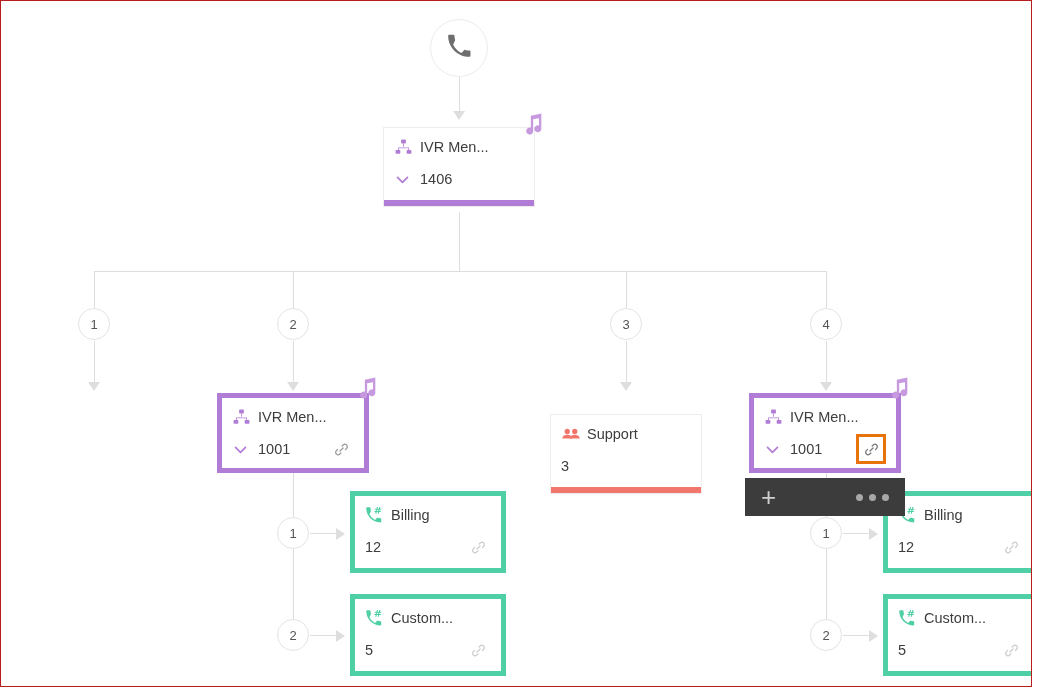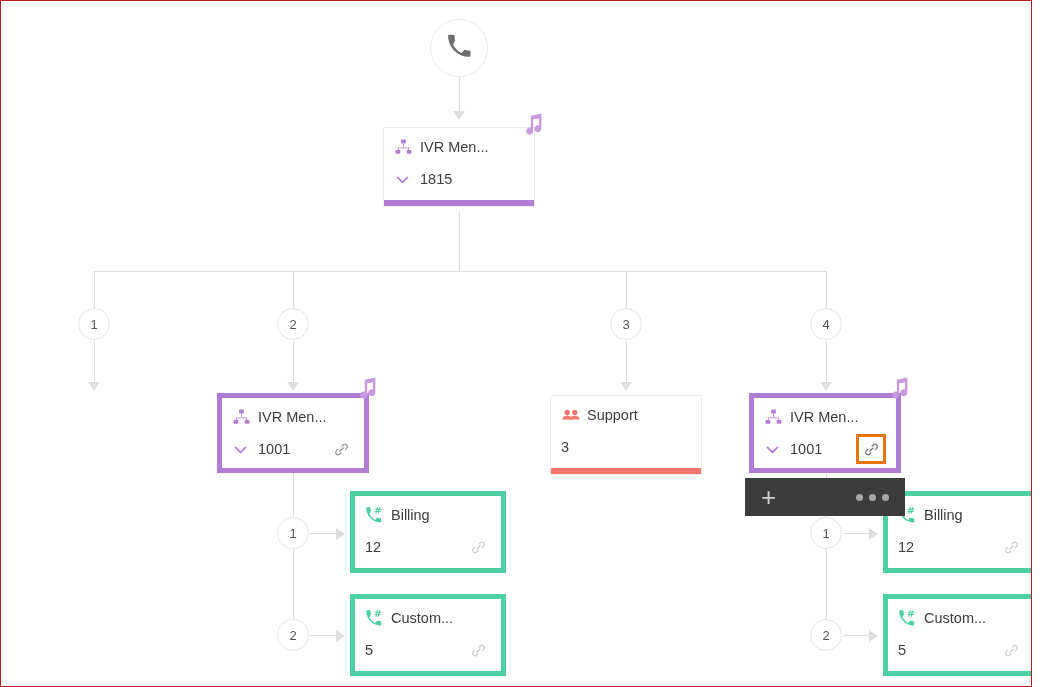--- a/index.html
+++ b/index.html
@@ -169,21 +169,21 @@
         </svg>
       </span>
       <span class="ttl">IVR Men...</span>
     </div>
     <div class="row">
       <span class="chev">
         <svg width="17" height="17" viewBox="0 0 24 24" fill="none" stroke="#b07cd6" stroke-width="2.4" stroke-linecap="round" stroke-linejoin="round">
             <polyline points="5 9 12 16 19 9"></polyline>
           </svg>
       </span>
-      <span class="ext">1815</span>
+      <span class="ext">1406</span>
     </div>
     <div class="bottombar" style="background:#b07cd6;bottom:0;"></div>
   </div>
 
   <div class="idx" style="left:77px;top:307px;">
       <span>1</span>
     </div>
   <div class="idx" style="left:276px;top:307px;">
       <span>2</span>
     </div>
@@ -222,21 +222,21 @@
       <span class="linkbox">
         <svg width="15" height="15" viewBox="0 0 24 24" fill="none" stroke="#9b9b9b" stroke-width="2" stroke-linecap="round">
           <path d="M9.5 14.5l5-5"></path>
           <path d="M13 6.5l1.8-1.8a3.8 3.8 0 0 1 5.4 5.4L18.4 12"></path>
           <path d="M11 17.5l-1.8 1.8a3.8 3.8 0 0 1-5.4-5.4L5.6 12"></path>
         </svg>
       </span>
     </div>
   </div>
 
-  <div class="node" style="left:549px;top:394px;width:152px;height:80px;">
+  <div class="node" style="left:549px;top:413px;width:152px;height:80px;">
     <div class="row first">
       <span class="ico">
         <svg width="20" height="20" viewBox="0 0 24 24" fill="#f2766c">
           <circle cx="7.5" cy="9" r="3.2"></circle>
           <circle cx="16.5" cy="9" r="3.2"></circle>
           <path d="M1.5 17.5c0-2.8 2.7-4.6 6-4.6s6 1.8 6 4.6z"></path>
           <path d="M10.5 17.5c0-2.8 2.7-4.6 6-4.6s6 1.8 6 4.6z"></path>
         </svg>
       </span>
       <span class="ttl">Support</span>

